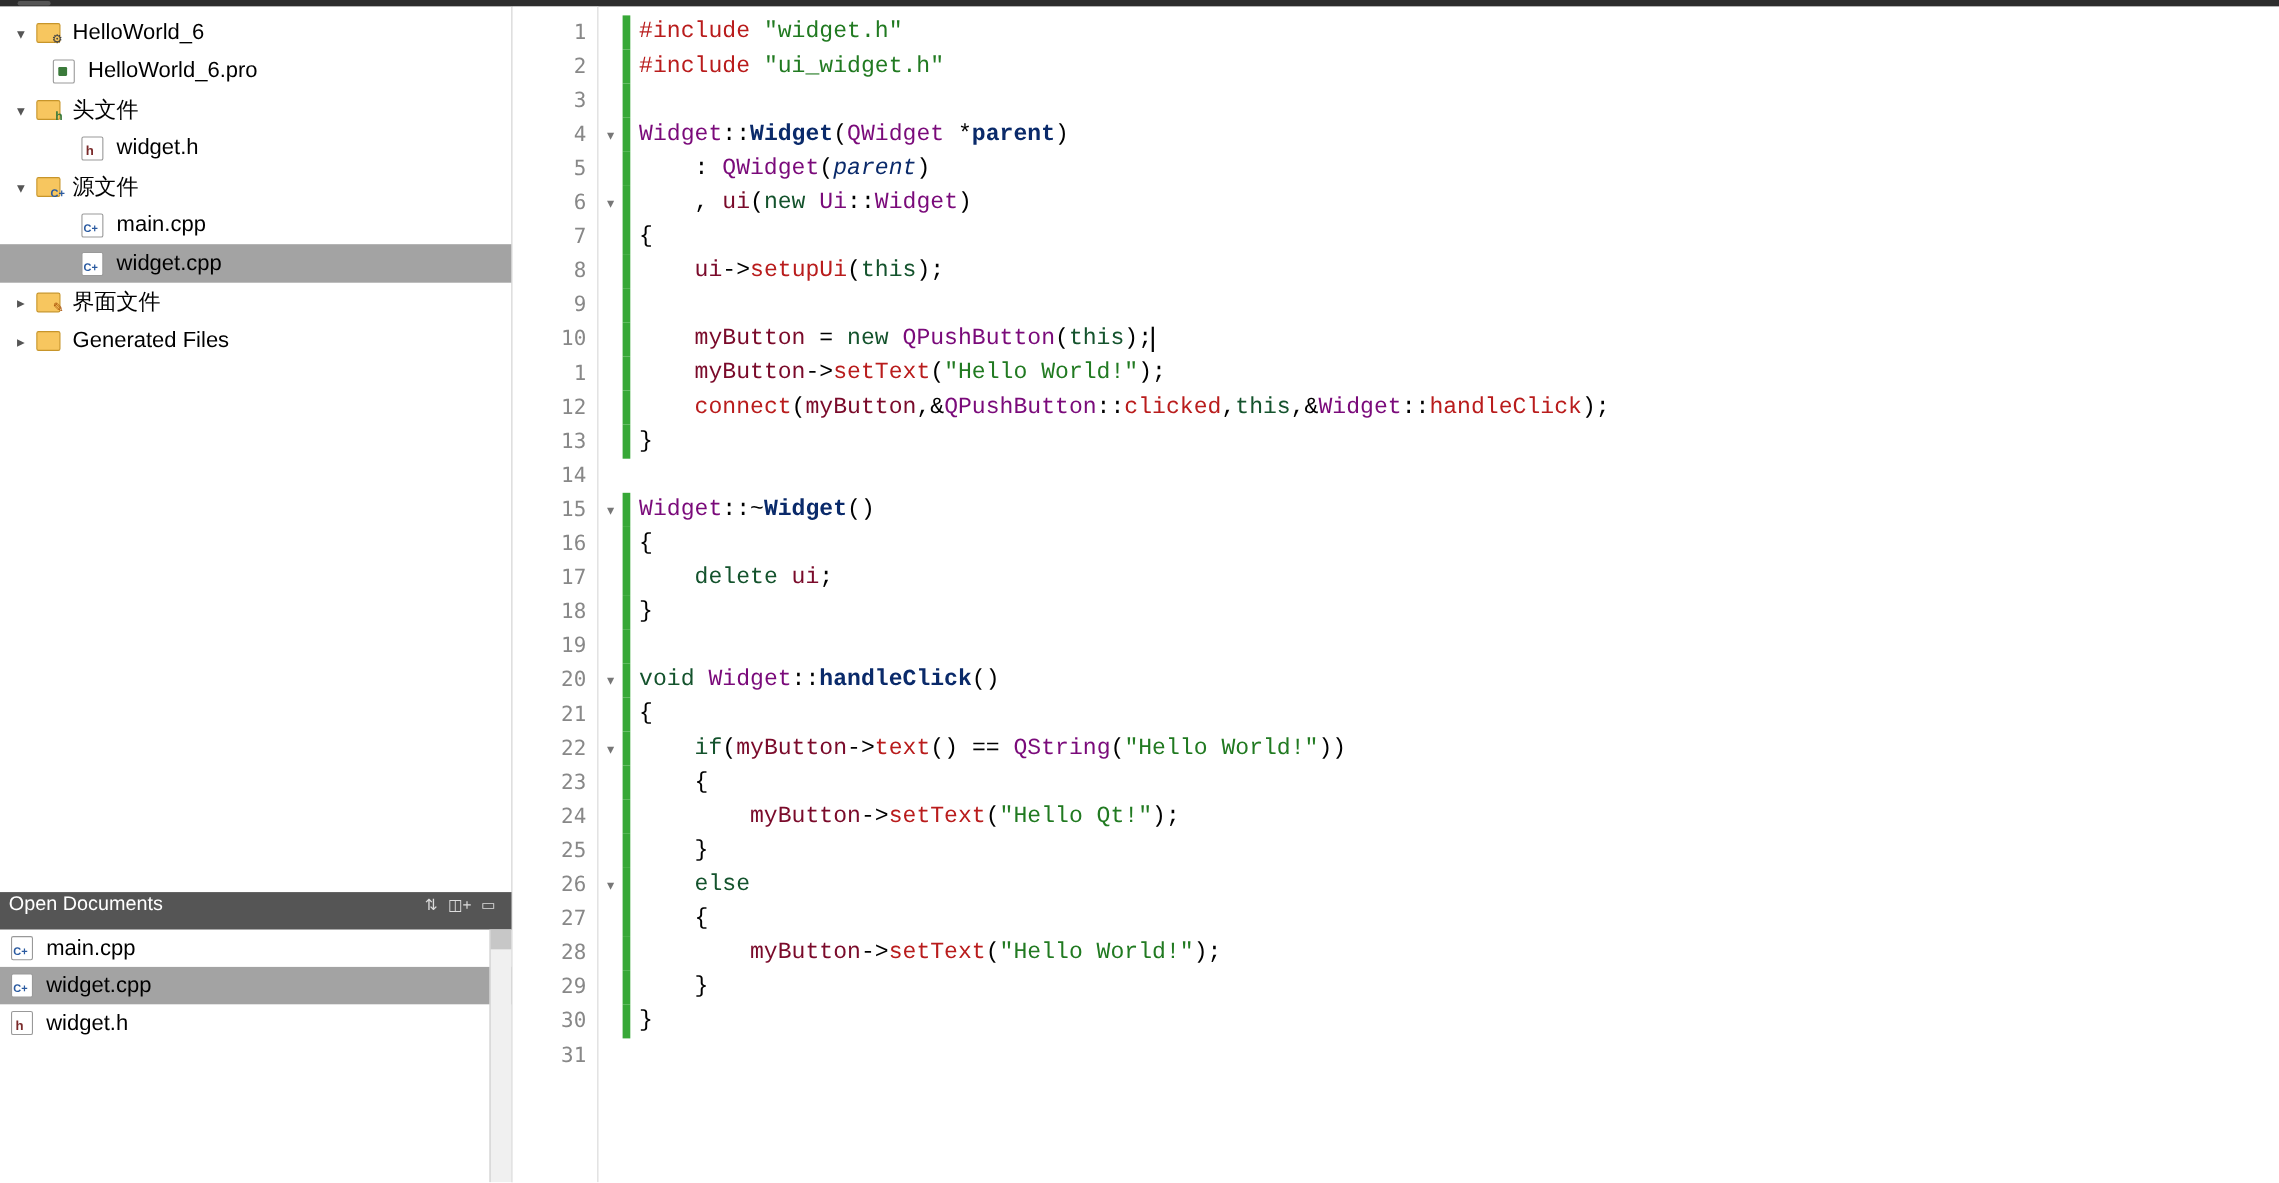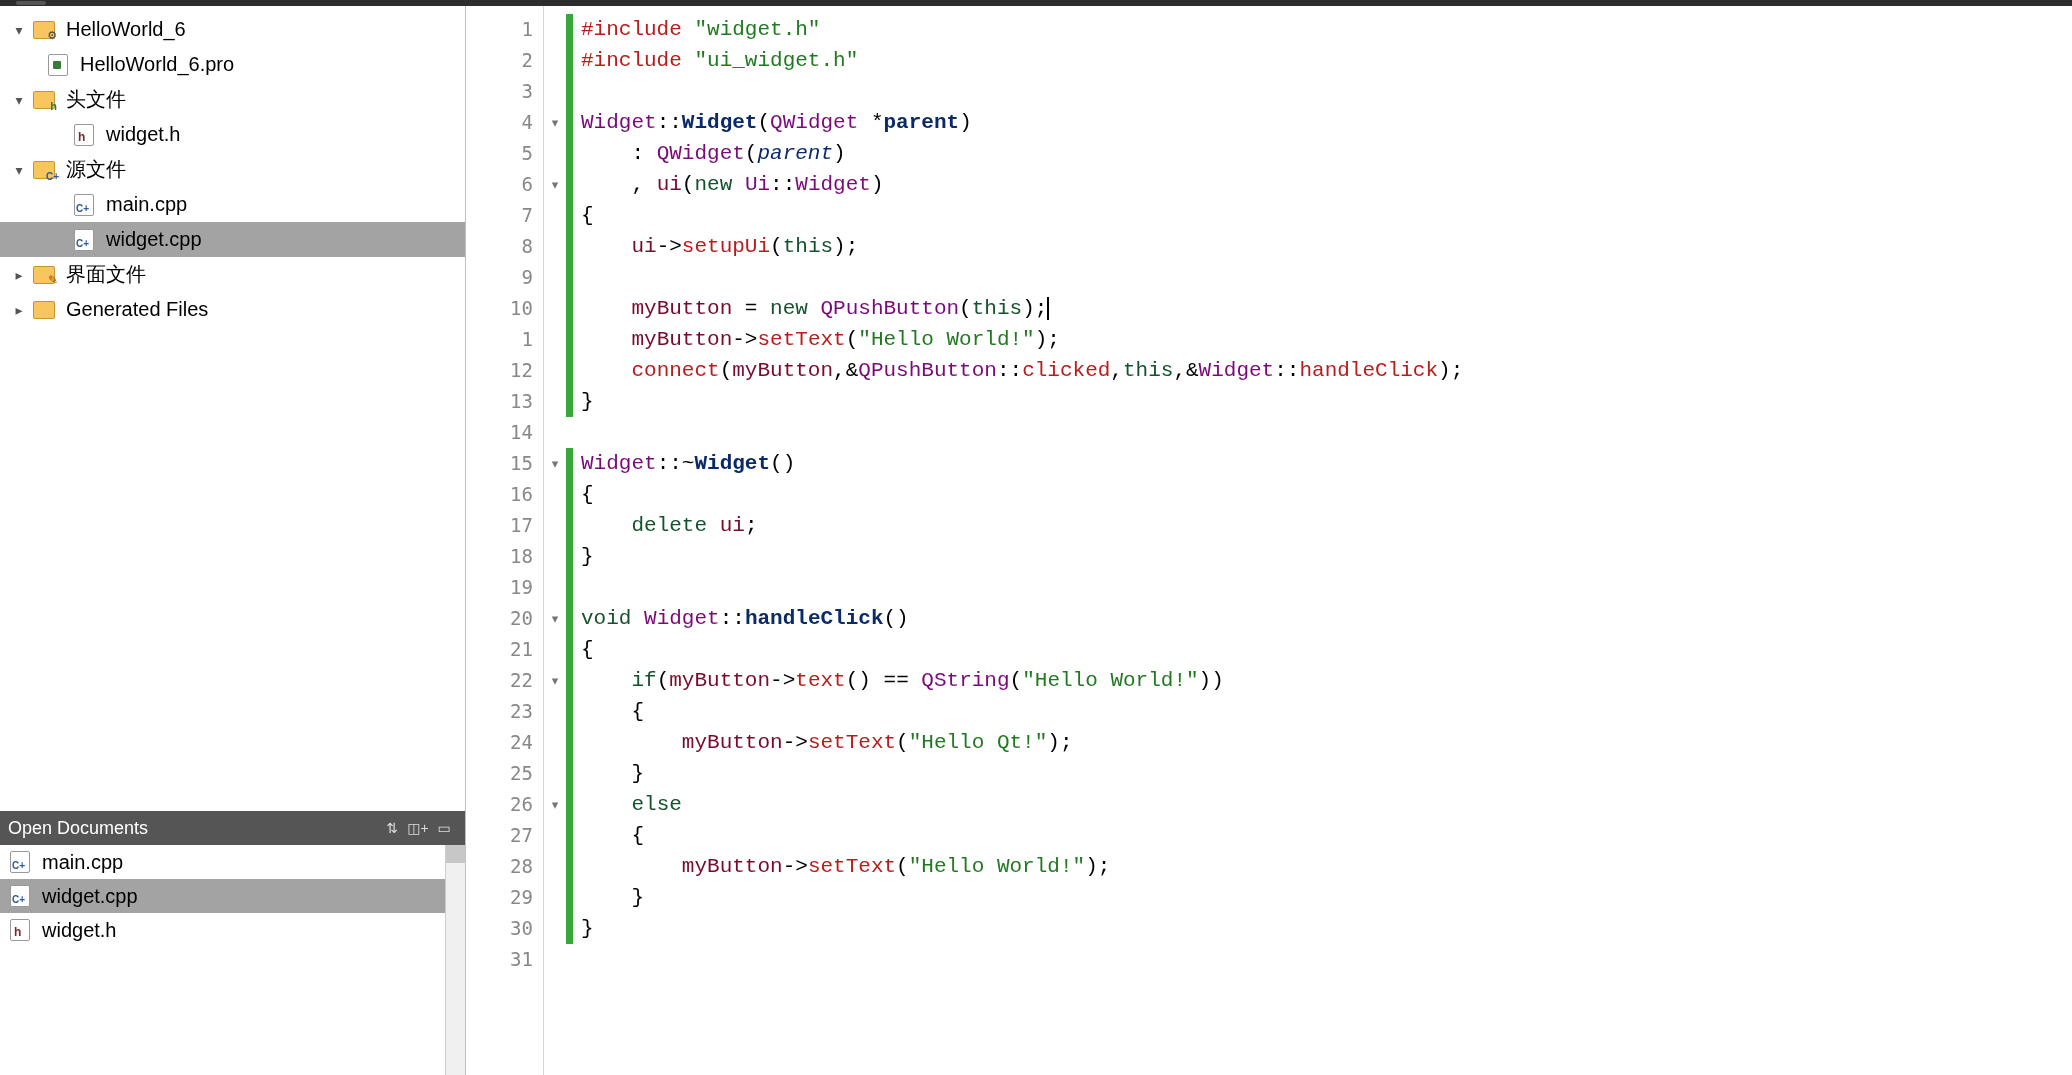--- a/index.html
+++ b/index.html
@@ -77,21 +77,20 @@
   .ic-file.h::after{content:"h"; font-size:12px; font-weight:bold; color:#7a2a2a; position:absolute; left:3px; bottom:1px;}
   .ic-file.cpp::after{content:"C+"; font-size:10px; font-weight:bold; color:#2a5aa0; position:absolute; left:1px; bottom:1px;}
   .ic-file.pro::after{content:""; width:8px; height:8px; background:#3a7a3a; position:absolute; left:4px; top:6px; border-radius:1px;}
   .bold { font-weight: normal; }
 
   .open-docs-header {
     height: 34px;
     background: #555;
     color: #fff;
     display: flex;
-    align-items: center;
     padding: 0 8px;
     font-size: 18px;
   }
   .open-docs-header .title { flex:1;}
   .odh-btn {
     width: 26px; height: 22px;
     display:inline-flex; align-items:center; justify-content:center;
     color:#ddd; font-size:14px;
   }
   .open-docs-list {

